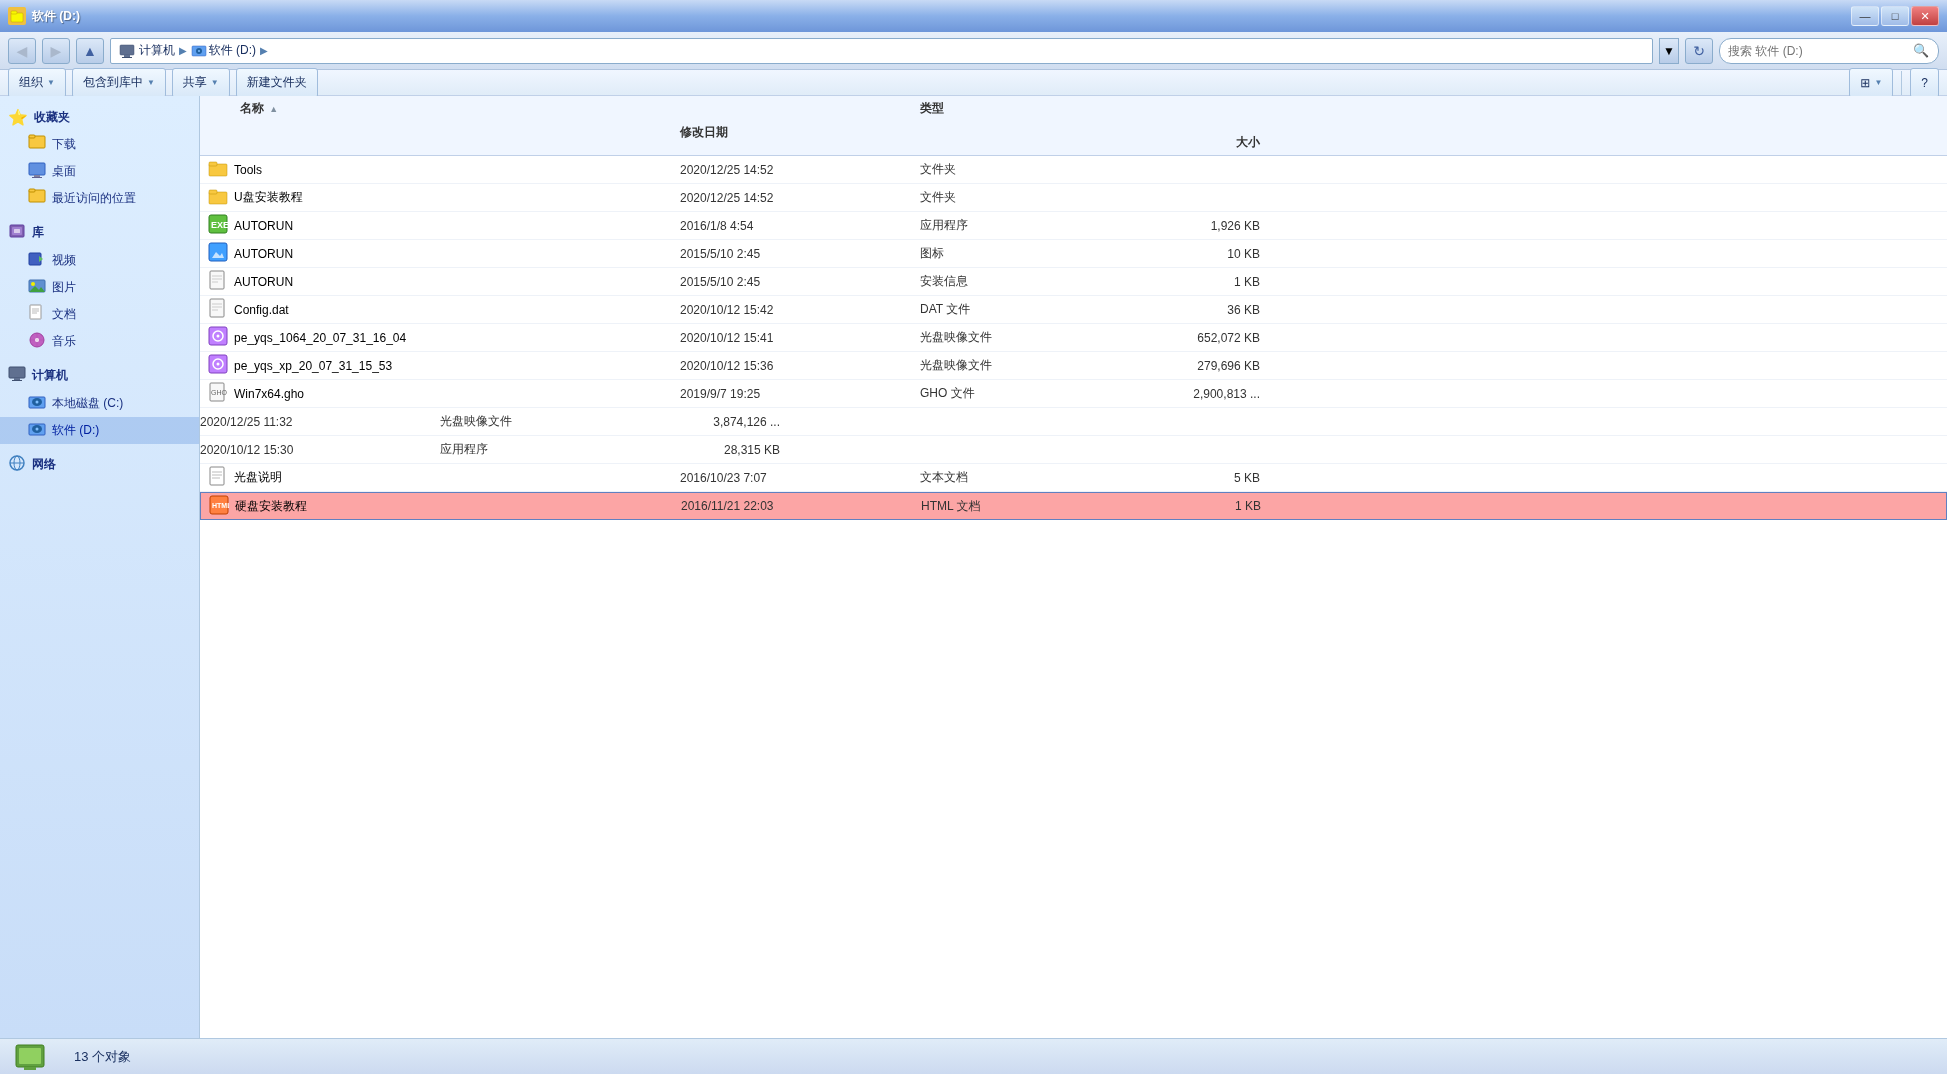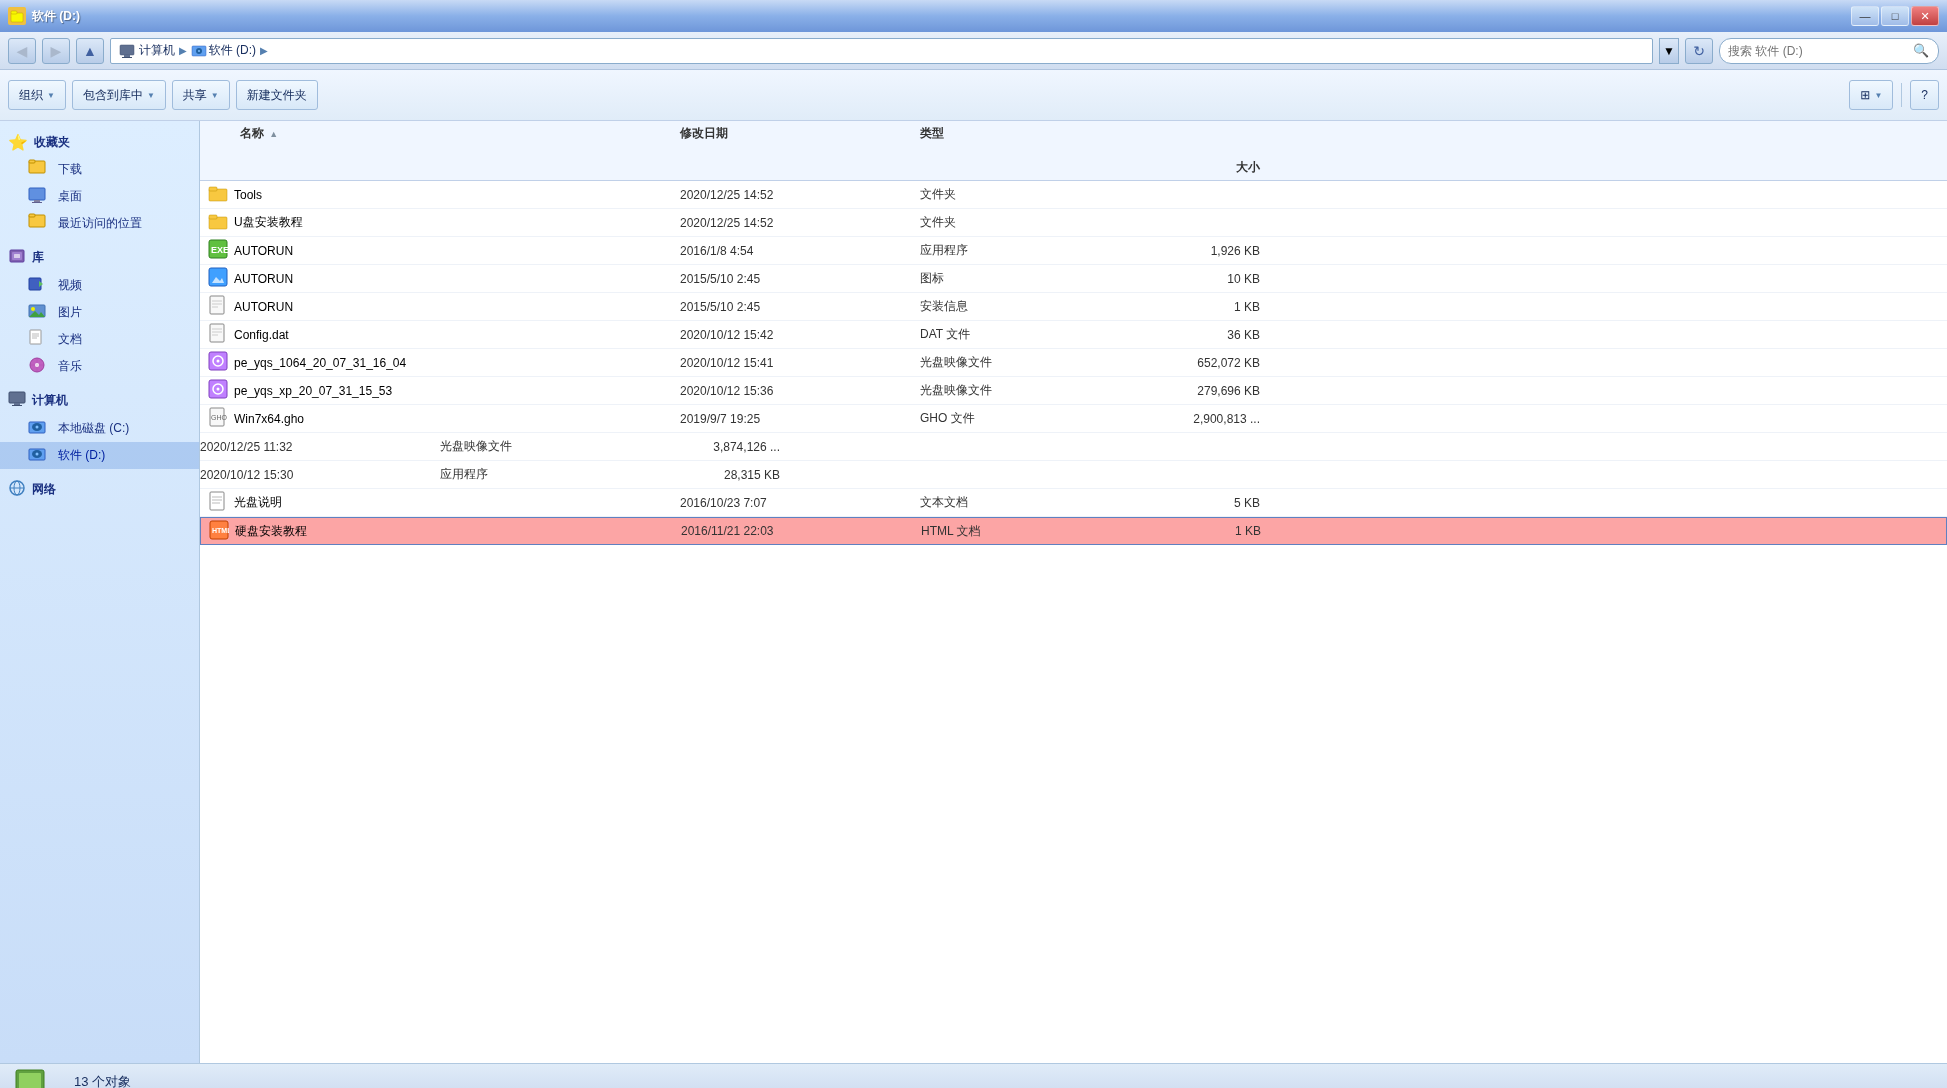--- a/index.html
+++ b/index.html
@@ -126,21 +126,21 @@
     }
     .search-input {
       flex: 1; border: none; outline: none;
       font-size: 12px; background: transparent;
       color: #888;
     }
 
     
     .toolbar {
       background: linear-gradient(to bottom, #f0f6ff, #e0ecf8);
-      height: 51px;
+      height: 26px;
       display: flex;
       align-items: center;
       padding: 0 8px;
       gap: 6px;
       border-bottom: 1px solid #c0d0e8;
     }
     .toolbar-btn {
       height: 30px;
       padding: 0 10px;
       background: linear-gradient(to bottom, #f0f8ff, #d8e8f8);
@@ -184,21 +184,21 @@
       cursor: pointer;
     }
     .sidebar-section-label {
       font-size: 12px;
       font-weight: bold;
       color: #1a3080;
     }
     .sidebar-item {
       display: flex; align-items: center;
       padding: 3px 8px 3px 28px;
-      gap: 12px;
+      gap: 6px;
       cursor: pointer;
       color: #1a3080;
     }
     .sidebar-item.active {
       background: rgba(100,150,220,0.35);
       color: #0020a0;
     }
     .sidebar-item-label {
       font-size: 12px;
     }
@@ -223,20 +223,21 @@
       color: #333;
       font-weight: bold;
       cursor: pointer;
     }
     .file-col-date {
       width: 240px;
       font-size: 12px;
       color: #333;
       font-weight: bold;
       cursor: pointer;
+      margin-top: 24px;
     }
     .file-col-type {
       width: 200px;
       font-size: 12px;
       color: #333;
       font-weight: bold;
       cursor: pointer;
     }
     .file-col-size {
       width: 160px;

